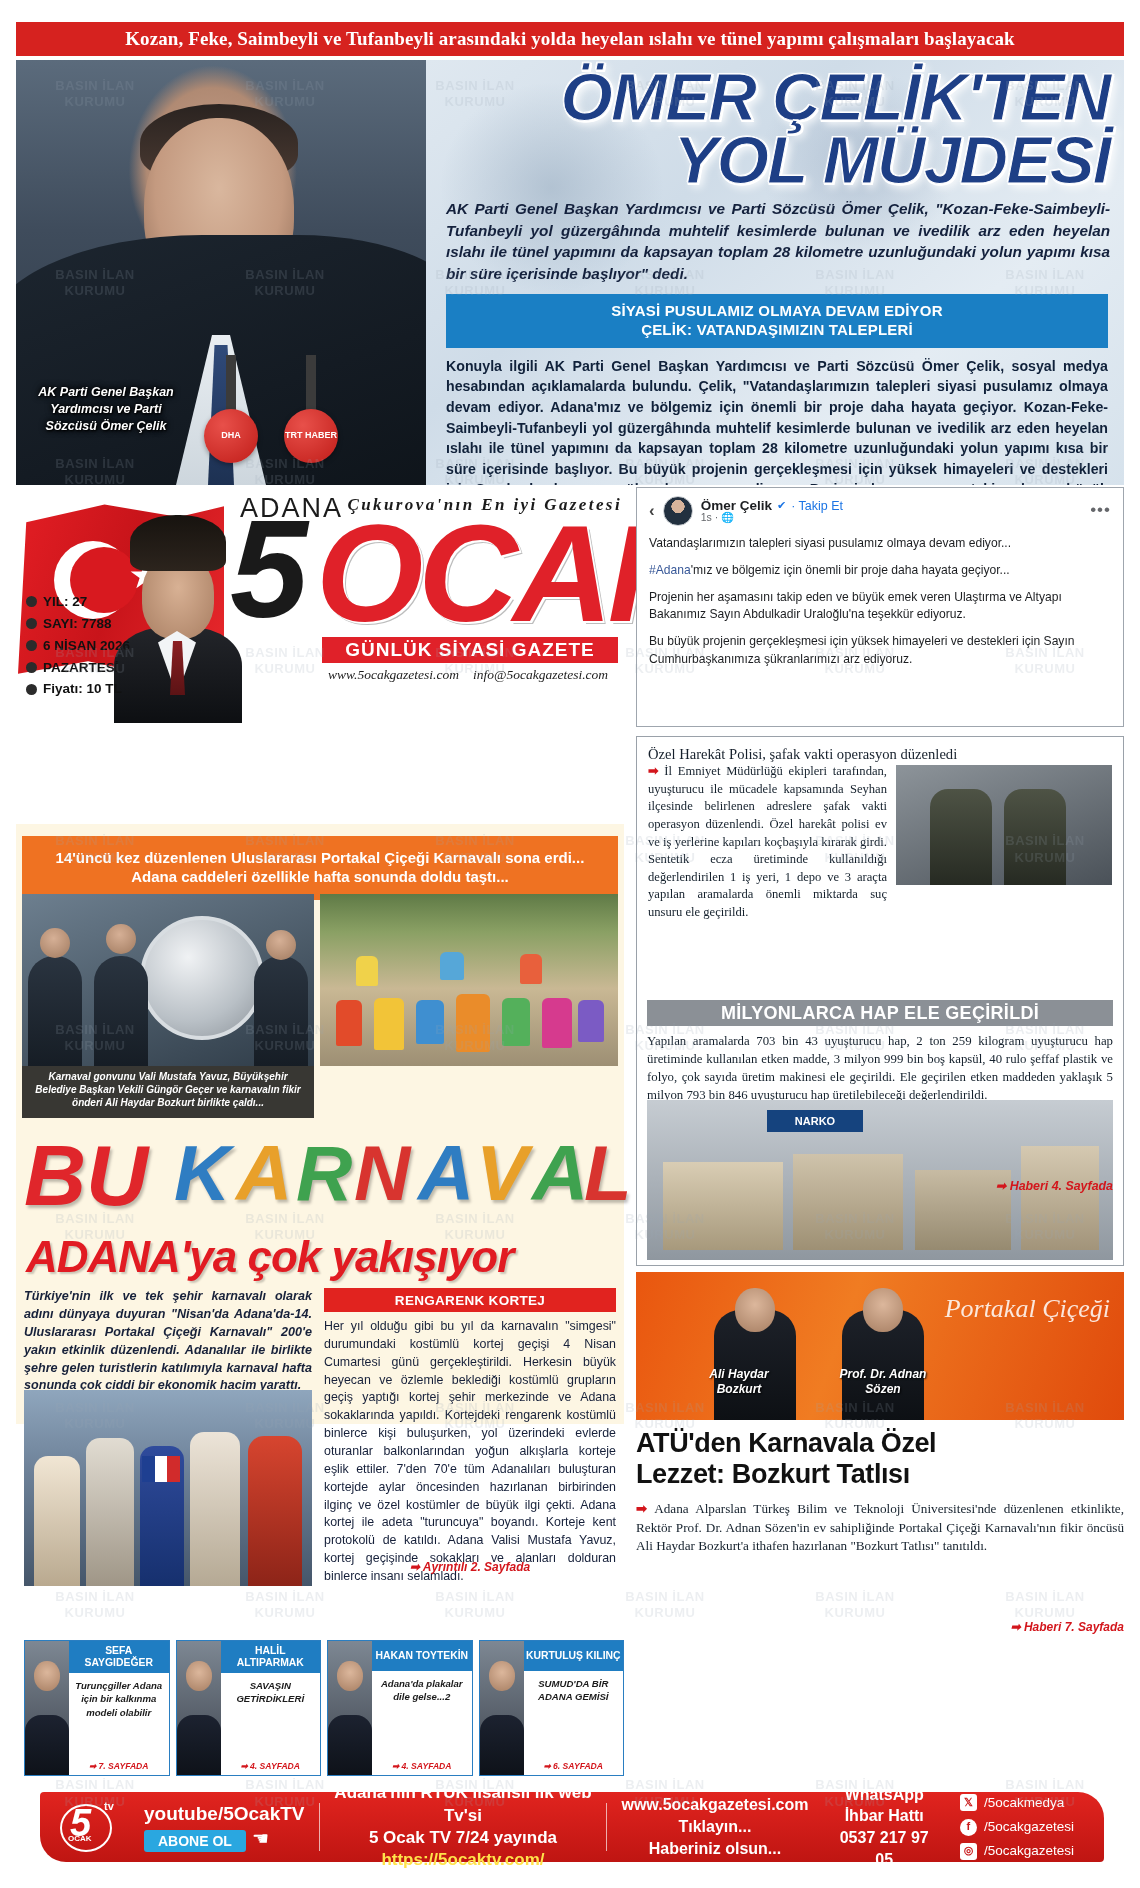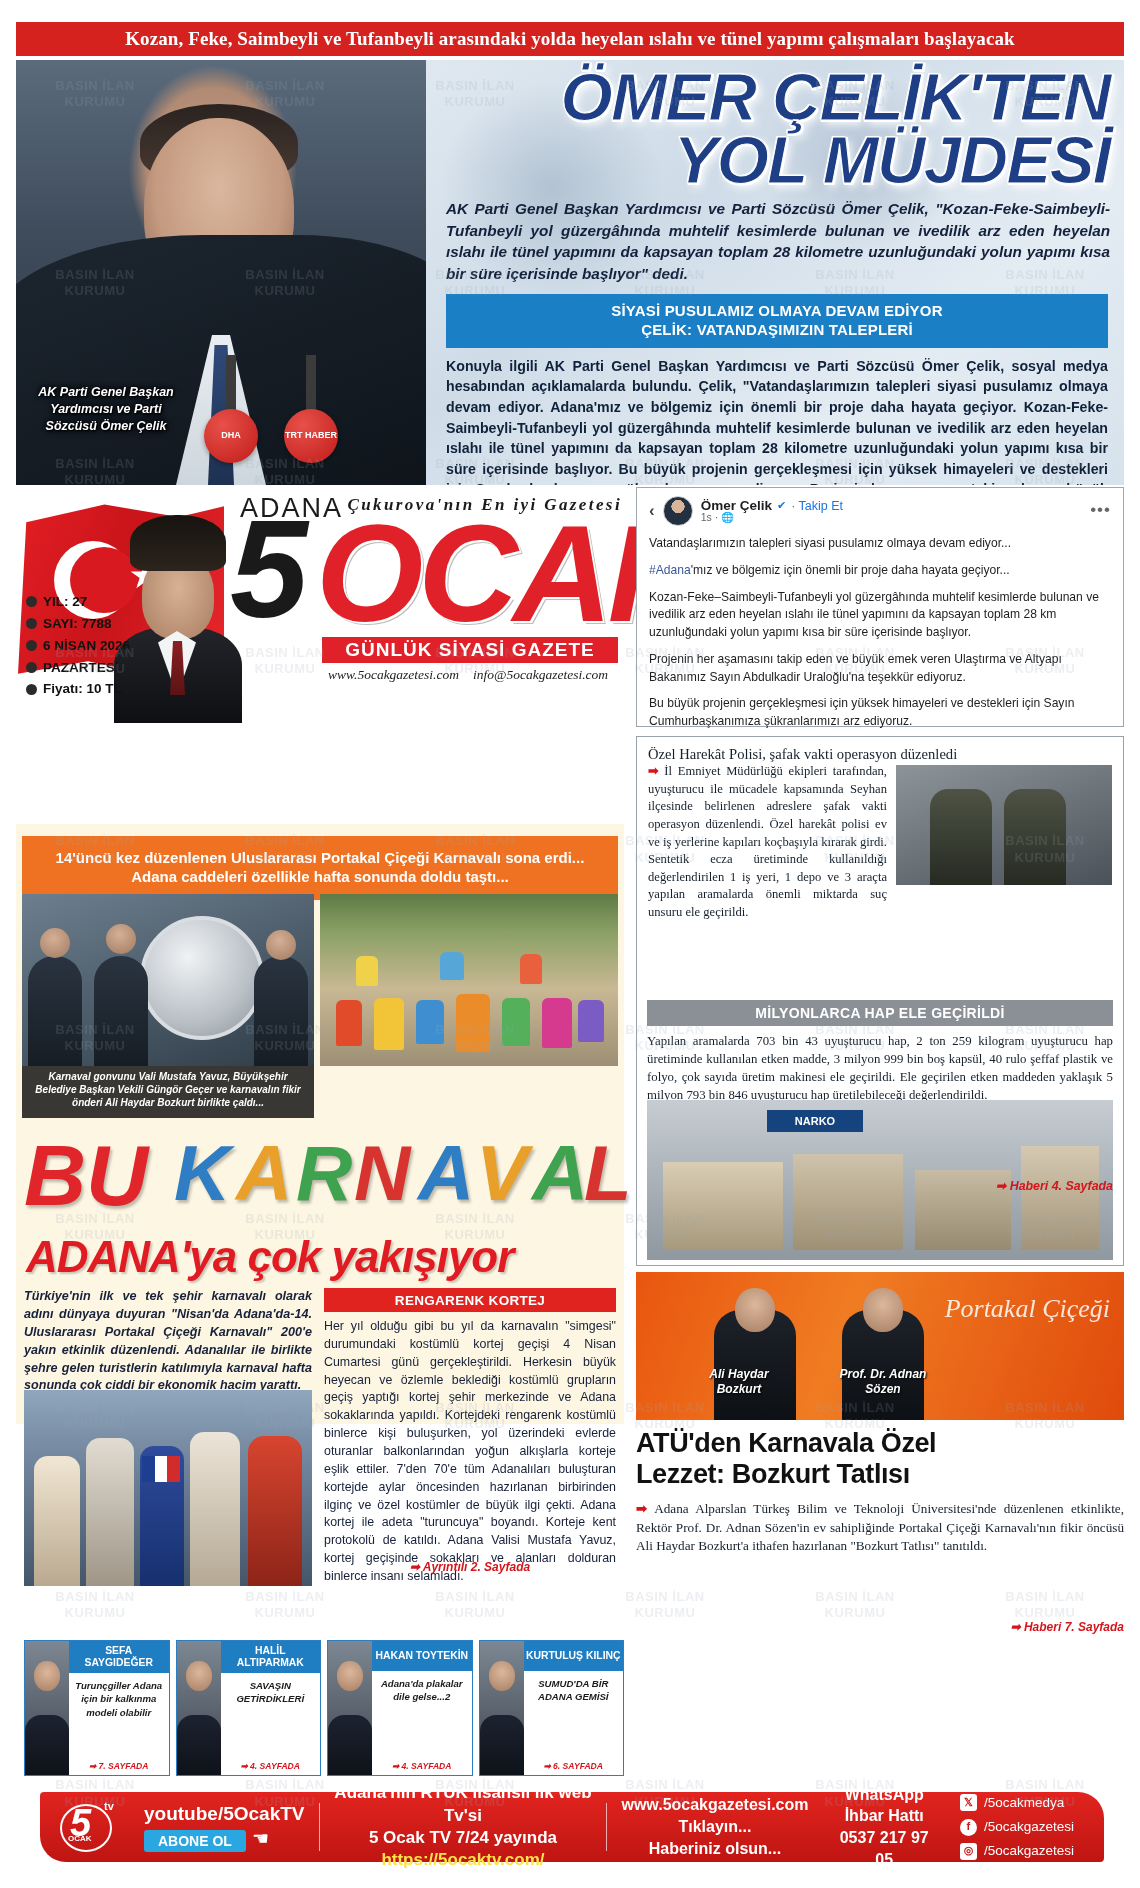--- a/index.html
+++ b/index.html
@@ -300,21 +300,21 @@
   .drug .arrow { color:#d3161c; font-weight:700; }
   .drug .photo {
     float:right; width:216px; height:120px; margin:2px 0 6px 9px;
     background:linear-gradient(160deg,#8d949a,#4a5158); position:relative; overflow:hidden;
   }
   .drug .photo .soldier { position:absolute; bottom:0; width:62px; height:96px;
     background:linear-gradient(180deg,#4e5345,#262a22); border-radius:18px 18px 0 0; }
   .drug .photo .s1{left:34px;} .drug .photo .s2{left:108px;}
   .greybar {
     position:absolute; left:647px; top:1000px; width:466px; height:26px;
-    background:#8b9096; color:#fff; font-weight:700; font-size:14px;
+    background:#8b9096; color:#fff; font-weight:700; font-size:18px;
     display:flex; align-items:center; justify-content:center; letter-spacing:.3px;
   }
   .drug2 { position:absolute; left:647px; top:1032px; width:466px;
     font-family:"Liberation Serif", serif; font-size:12.8px; line-height:1.42;
     color:#14202c; text-align:justify; }
   .haberi4 { position:absolute; left:647px; top:1178px; width:466px; text-align:right;
     color:#d3161c; font-weight:700; font-style:italic; font-size:12.4px; }
   .photo-d { position:absolute; left:647px; top:1100px; width:466px; height:160px;
     background:linear-gradient(180deg,#c6ccd2,#8f979f); overflow:hidden; }
 
@@ -487,21 +487,20 @@
         </div>
         <div class="sub">
           <span>1s</span>
           <span> · 🌐</span>
         </div>
       </div>
       <span class="dots">•••</span>
     </div>
     <p>Vatandaşlarımızın talepleri siyasi pusulamız olmaya devam ediyor...</p>
     <p><span class="tag">#Adana</span><span>'mız ve bölgemiz için önemli bir proje daha hayata geçiyor...</span></p>
-    <p>Kozan-Feke–Saimbeyli-Tufanbeyli yol güzergâhında muhtelif kesimlerde bulunan ve ivedilik arz eden heyelan ıslahı ile tünel yapımını da kapsayan toplam 28 km uzunluğundaki yolun yapımı kısa bir süre içerisinde başlıyor.</p>
     <p>Projenin her aşamasını takip eden ve büyük emek veren Ulaştırma ve Altyapı Bakanımız Sayın Abdulkadir Uraloğlu'na teşekkür ediyoruz.</p>
     <p>Bu büyük projenin gerçekleşmesi için yüksek himayeleri ve destekleri için Sayın Cumhurbaşkanımıza şükranlarımızı arz ediyoruz.</p>
   </div>
 
   <div class="carn-wrap"></div>
 
   <div class="carn-band">
     <div>14'üncü kez düzenlenen Uluslararası Portakal Çiçeği Karnavalı sona erdi...</div>
     <div>Adana caddeleri özellikle hafta sonunda doldu taştı...</div>
   </div>

